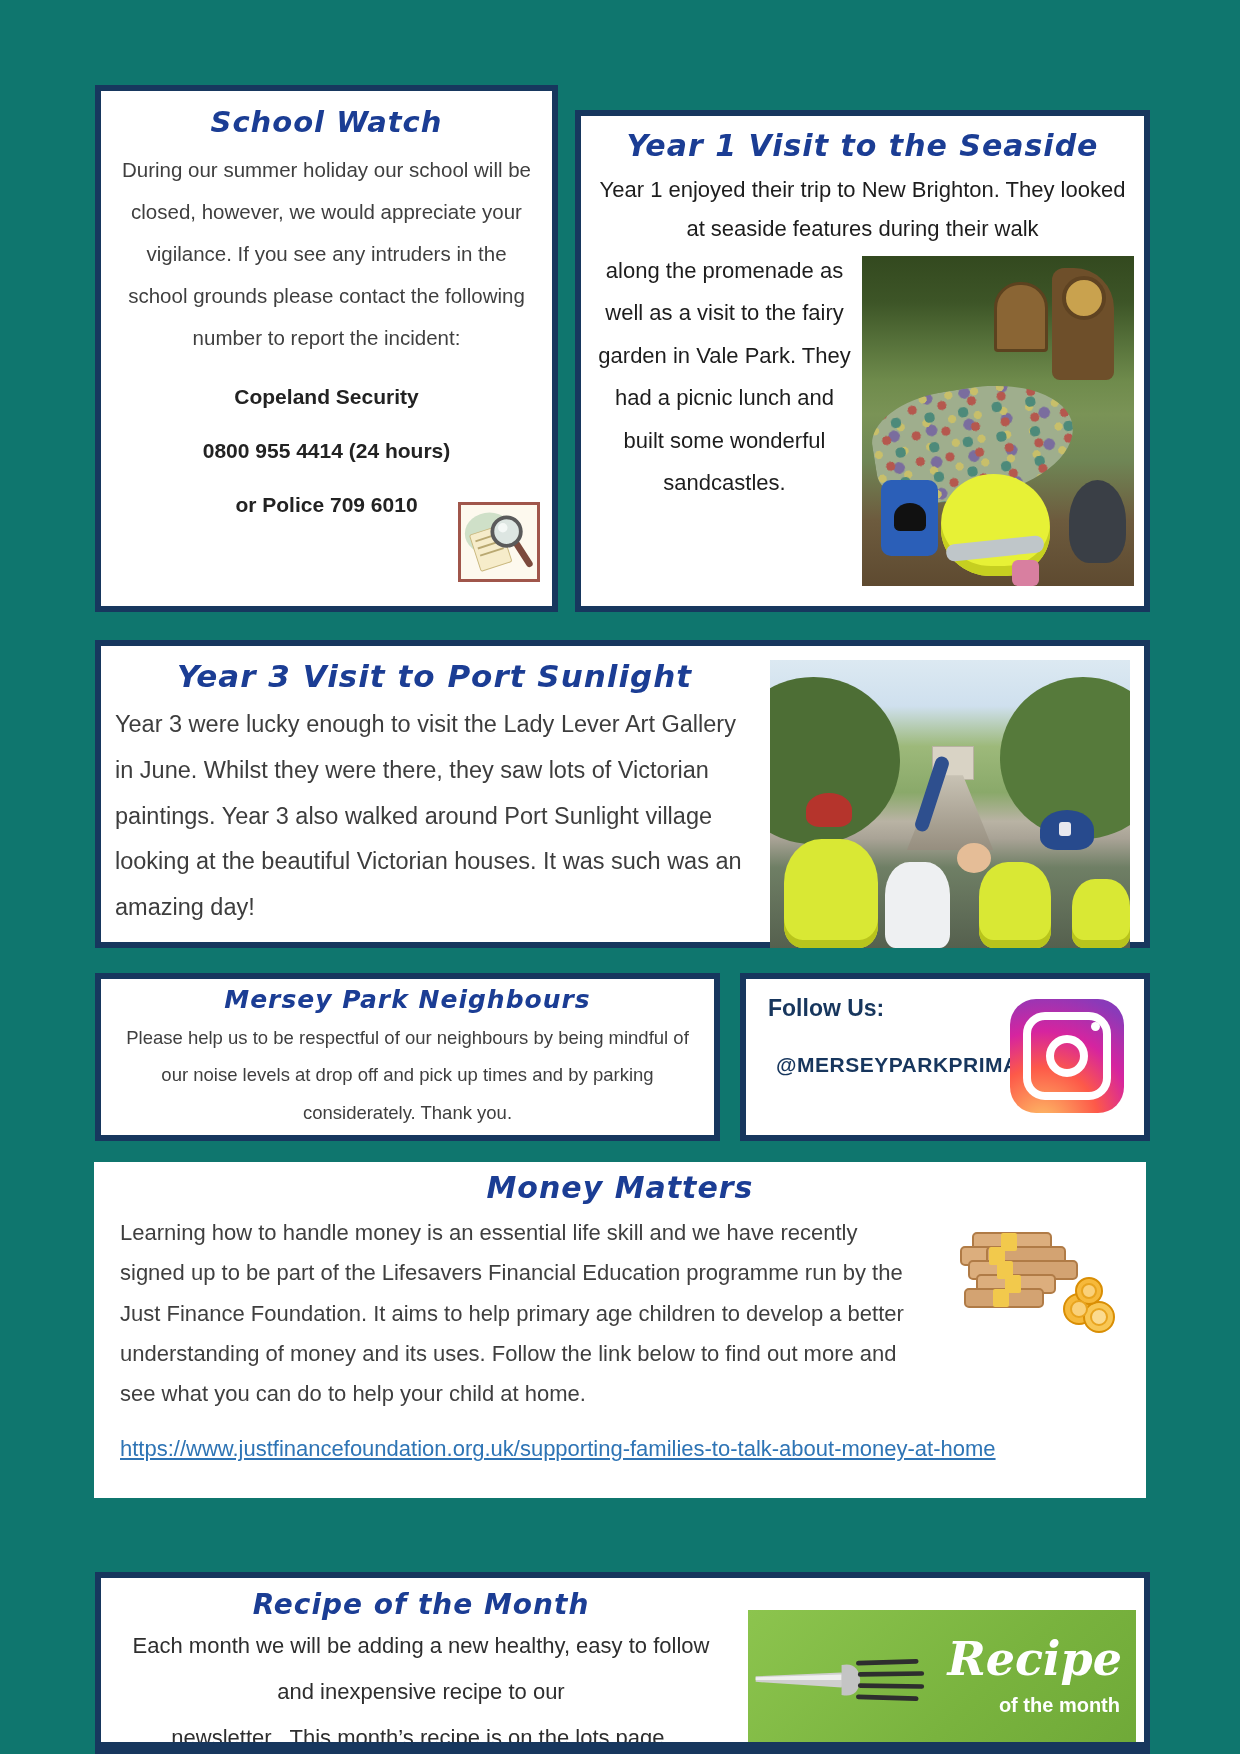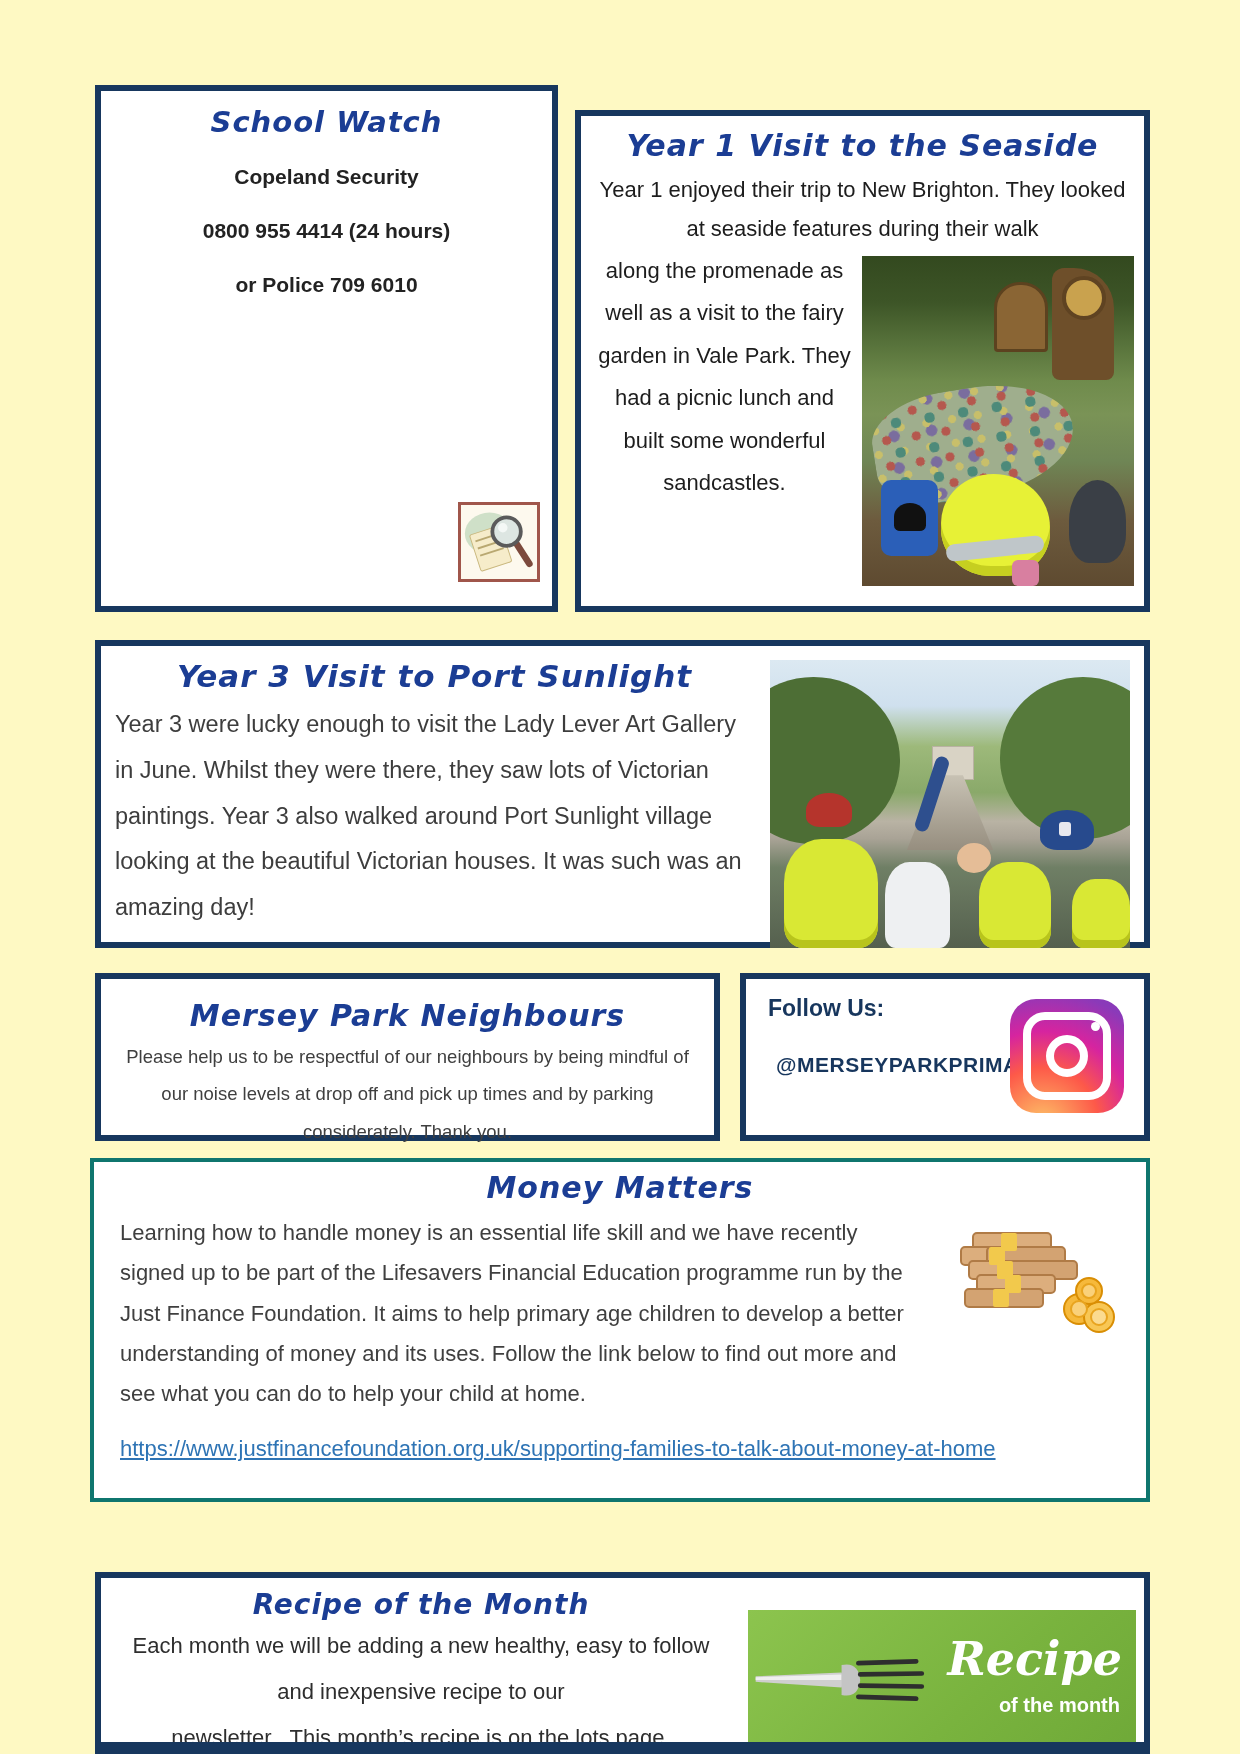--- a/index.html
+++ b/index.html
@@ -1,16 +1,16 @@
 <!DOCTYPE html>
 <html><head>
 <meta charset="utf-8">
 <style>
   html,body{margin:0;padding:0;background:#fff;}
-  #canvas{position:relative;width:1240px;height:1754px;background:#fef9c3;overflow:hidden;
+  #canvas{position:relative;width:1240px;height:1754px;background:#0f766e;overflow:hidden;
           font-family:"Liberation Sans",sans-serif;text-decoration:underline;}
   .box{position:absolute;background:#fff;border:6px solid #17375e;box-sizing:border-box;}
   .box.blue{border:4px solid #0f766e;}
   .script-title{font-family:"DejaVu Sans",sans-serif;font-weight:700;font-style:italic;
                 color:#1b3d94;text-align:center;letter-spacing:1px;}
   .body-txt{color:#3f3f3f;}
   
   #school-watch .script-title{font-size:29px;margin-top:14px;}
   #school-watch .body-txt{margin:10px 14px 0;font-size:20.5px;line-height:2.05;text-align:center;}
   .contact-line{text-align:center;font-weight:600;color:#222;font-size:21px;}
@@ -51,21 +51,21 @@
   .far-building{position:absolute;left:45%;top:30%;width:11%;height:11%;background:#d9d3c5;border:1px solid #b9b2a2;}
   .path-mid{position:absolute;left:38%;top:40%;width:24%;height:26%;background:linear-gradient(#c8c2b4,#968e7f);clip-path:polygon(35% 0,65% 0,100% 100%,0 100%);}
   .kid-head{position:absolute;border-radius:50%;background:#e5bd97;}
   .cap-red{position:absolute;left:10%;bottom:42%;width:46px;height:34px;background:#b5342c;border-radius:50% 50% 30% 30%;}
   .cap-blue{position:absolute;right:10%;bottom:34%;width:54px;height:40px;background:#274a8d;border-radius:50% 50% 32% 32%;}
   .cap-blue:after{content:"";position:absolute;left:36%;top:30%;width:12px;height:14px;background:#e8e8ee;border-radius:3px;}
   .vest3{position:absolute;background:#d9e834;border-radius:40% 40% 20% 20%;box-shadow:inset 0 -8px 0 #b8c41c;}
   .arm-up{position:absolute;left:43%;bottom:40%;width:14px;height:78px;background:#2e4f8e;border-radius:8px;transform:rotate(18deg);}
   .shirt-w{position:absolute;background:#eef0f2;border-radius:38% 38% 16% 16%;}
   
-  #neighbours .script-title{font-size:30px;margin-top:19px;}
+  #neighbours .script-title{font-size:25px;margin-top:6px;}
   #neighbours .body-txt{font-size:18.5px;line-height:2.02;text-align:center;margin:5px 18px 0;}
   
   .follow-label{position:absolute;left:22px;top:16px;font-size:23px;font-weight:700;color:#17365d;}
   .follow-handle{position:absolute;left:30px;top:74px;font-size:21px;font-weight:700;color:#17365d;letter-spacing:.5px;}
   .insta{position:absolute;right:20px;top:20px;width:114px;height:114px;border-radius:26px;
          background:radial-gradient(circle at 28% 110%,#fdc468 0%,#fd5949 38%,#d6249f 62%,#8a3ab9 90%);}
   .insta .frame{position:absolute;left:13px;top:13px;width:88px;height:88px;border:8px solid #fff;border-radius:22px;box-sizing:border-box;}
   .insta .lens{position:absolute;left:36px;top:36px;width:42px;height:42px;border:8px solid #fff;border-radius:50%;box-sizing:border-box;}
   .insta .dot{position:absolute;right:24px;top:23px;width:9px;height:9px;background:#fff;border-radius:50%;}
   
@@ -83,20 +83,21 @@
   .banner-sub{position:absolute;right:16px;top:84px;font-size:20px;font-weight:600;color:#fff;}
   .bottom-bar{position:absolute;left:95px;top:1742px;width:1055px;height:12px;background:#17375e;}
 </style>
 </head>
 <body>
 
 <div id="canvas">
 
   <div class="box" id="school-watch" style="left:95px;top:85px;width:463px;height:527px;">
     <div class="script-title">School  Watch</div>
+    <div class="body-txt">During our summer holiday our school will be closed, however, we would appreciate your vigilance.  If you see any intruders in the school grounds please contact the following number to report the incident:</div>
     <div class="contact-line" id="sw-name">Copeland Security</div>
     <div class="contact-line" id="sw-phone">0800 955 4414  (24 hours)</div>
     <div class="contact-line" id="sw-police">or Police 709 6010</div>
     <div class="magnifier-box">
       <svg viewBox="0 0 80 78" width="76" height="74">
         <ellipse cx="30" cy="30" rx="26" ry="22" fill="#cfe0c8"></ellipse>
         <g transform="rotate(-18 30 45)">
           <rect x="14" y="26" width="34" height="40" rx="2" fill="#f6ecca" stroke="#c9b77d"></rect>
           <line x1="18" y1="34" x2="44" y2="34" stroke="#b9a871" stroke-width="2"></line>
           <line x1="18" y1="42" x2="44" y2="42" stroke="#b9a871" stroke-width="2"></line>

